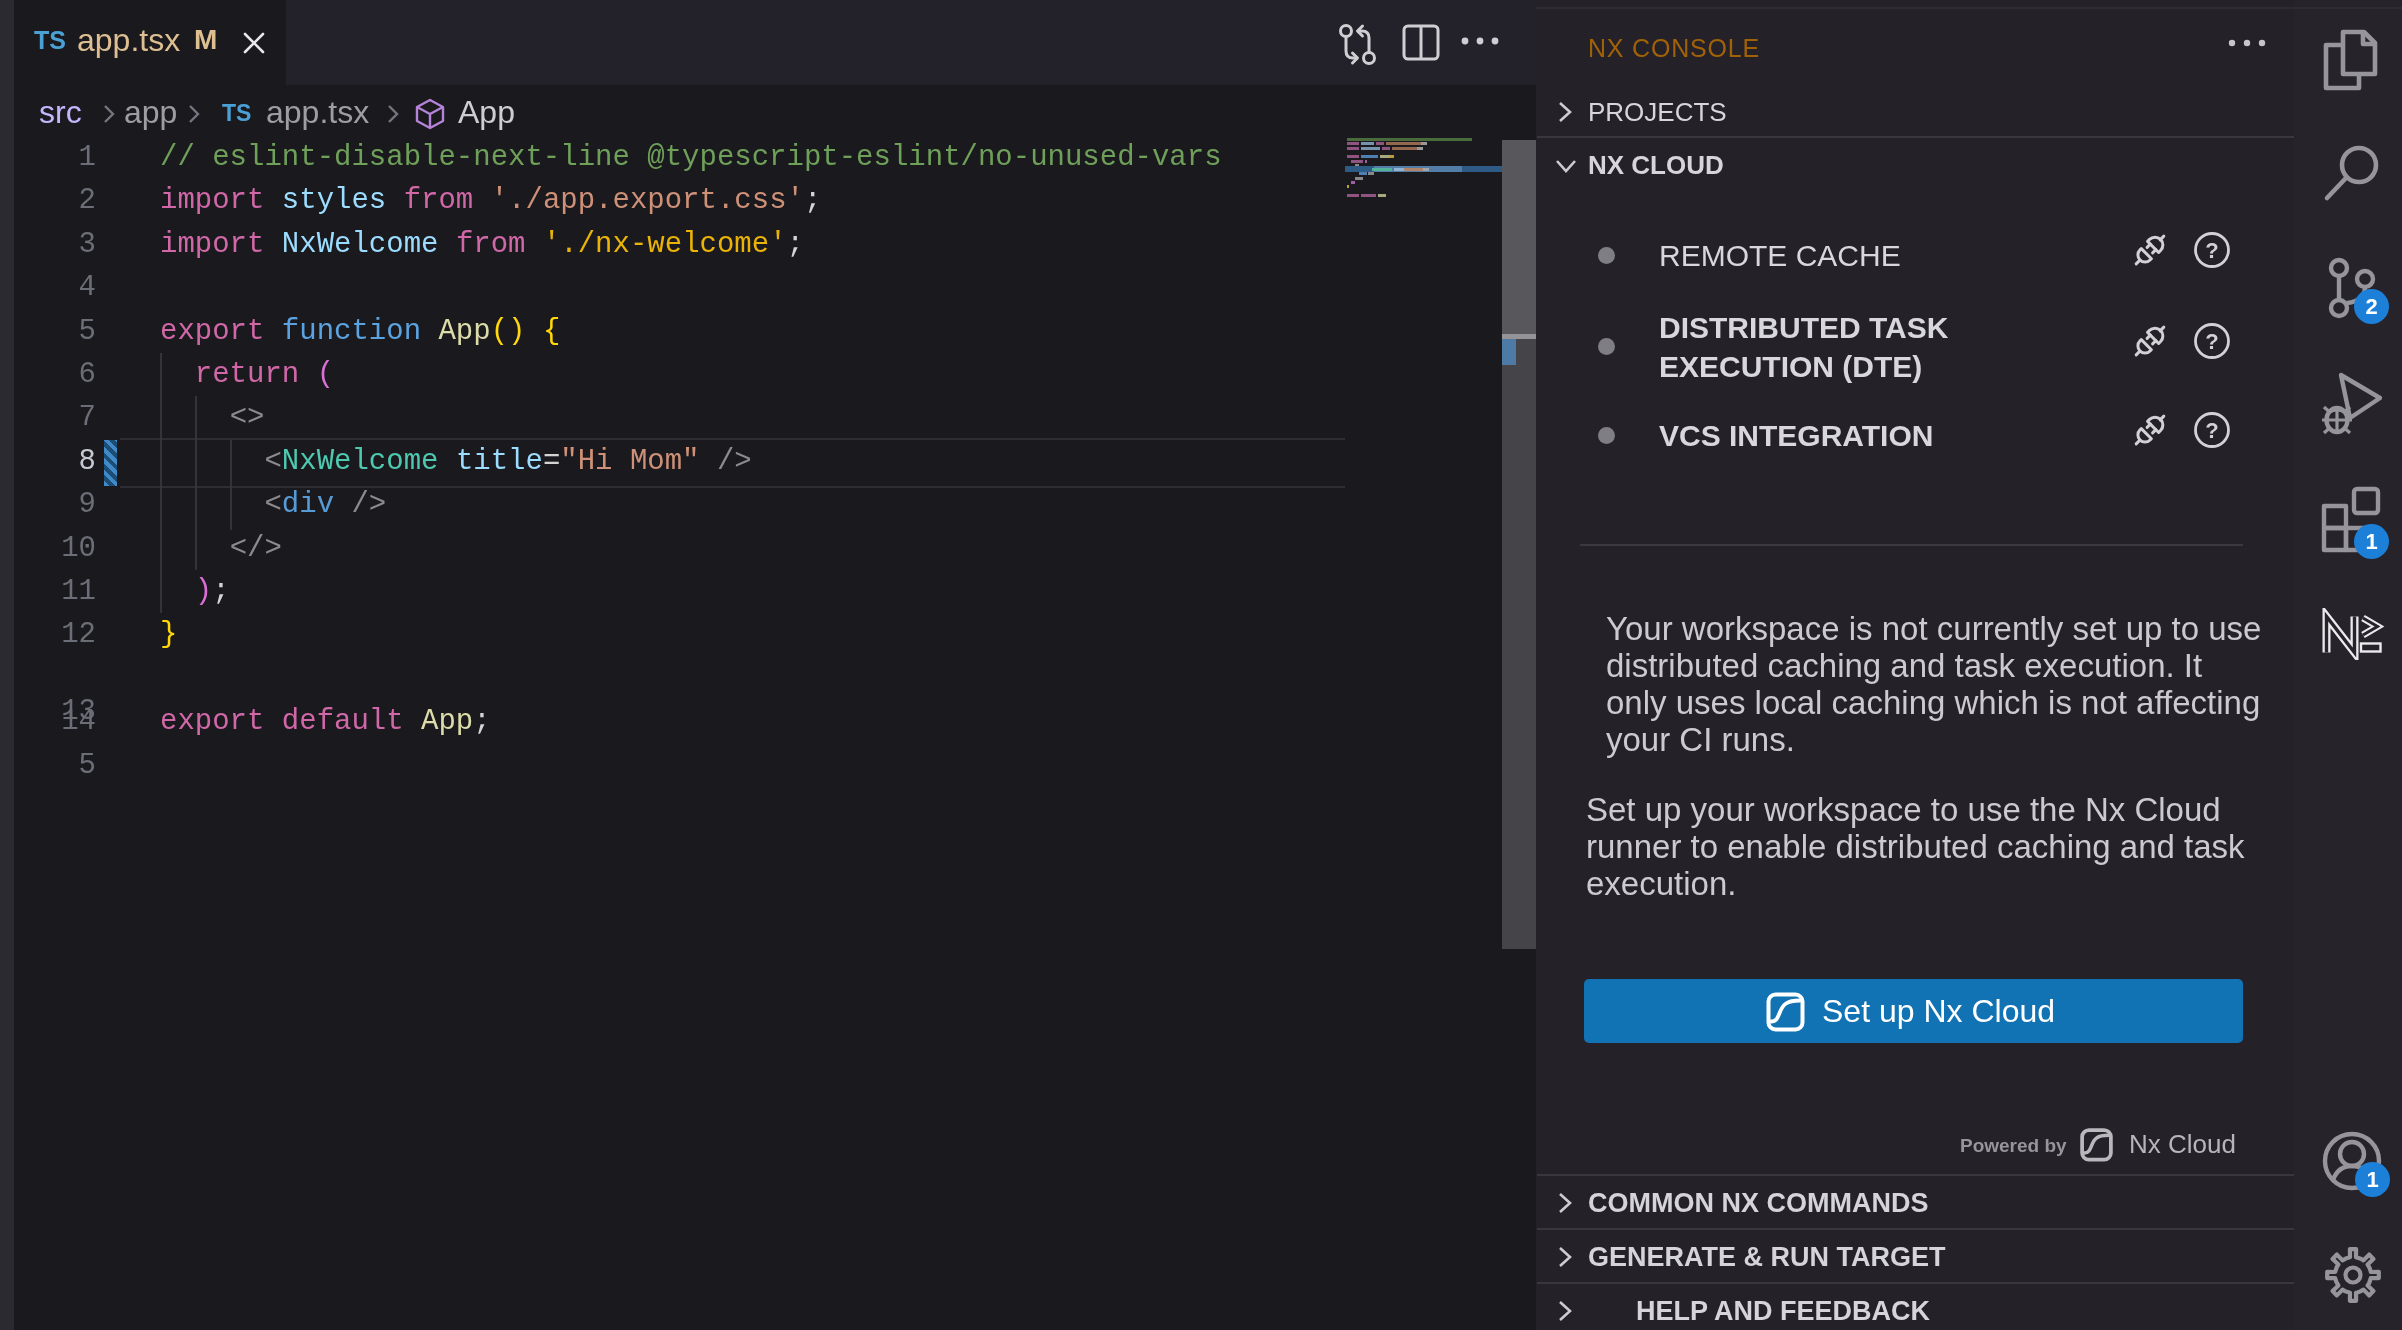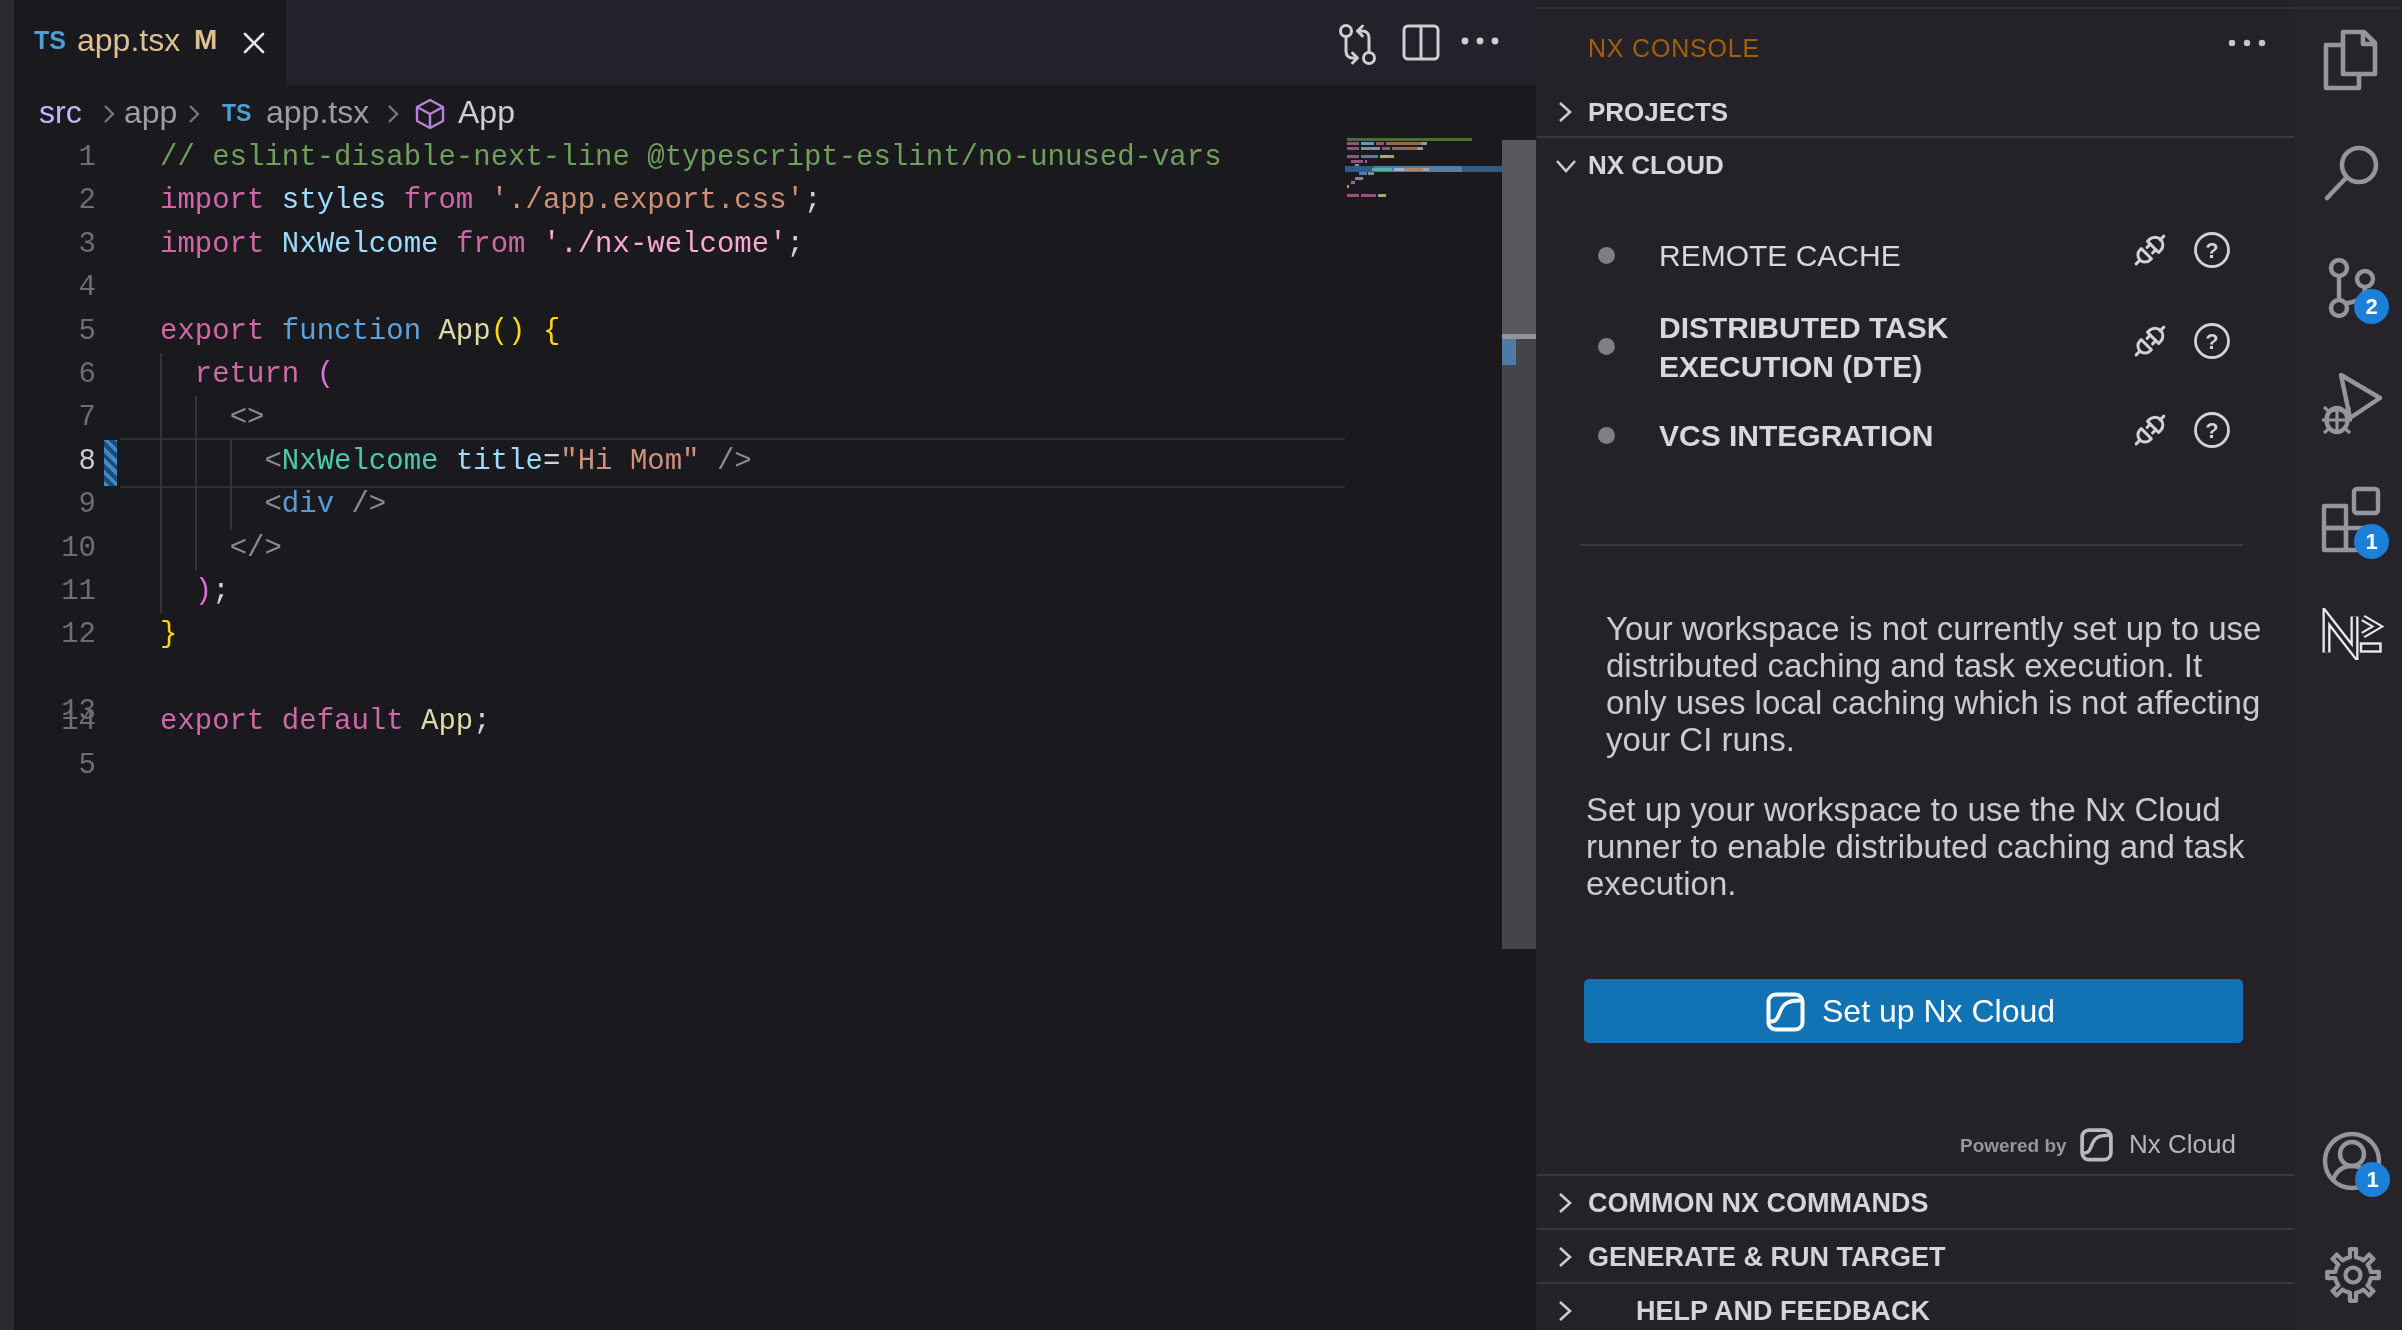--- a/index.html
+++ b/index.html
@@ -93,21 +93,21 @@
 <div class="lnum" style="top:483.2px;color:#6b6e76">9</div>
 <div class="lnum" style="top:526.6px;color:#6b6e76">10</div>
 <div class="lnum" style="top:570.0px;color:#6b6e76">11</div>
 <div class="lnum" style="top:613.4px;color:#6b6e76">12</div>
 <div class="lnum" style="top:690px;color:#6b6e76">13</div>
 <div class="lnum" style="top:700.2px;color:#6b6e76">14</div>
 <div class="lnum" style="top:743.6px;color:#6b6e76">5</div>
 
 <div class="codeline" style="top:136.0px"><span style="color:#6fa05a">// eslint-disable-next-line @typescript-eslint/no-unused-vars</span></div>
 <div class="codeline" style="top:179.4px"><span style="color:#d068a8">import</span> <span style="color:#9cdcfe">styles</span> <span style="color:#d068a8">from</span> <span style="color:#ce9178">'./app.export.css'</span><span style="color:#d4d4d4">;</span></div>
-<div class="codeline" style="top:222.8px"><span style="color:#d068a8">import</span> <span style="color:#9cdcfe">NxWelcome</span> <span style="color:#d068a8">from</span> <span style="color:#f9a8d4">'./nx-welcome'</span><span style="color:#d4d4d4">;</span></div>
+<div class="codeline" style="top:222.8px"><span style="color:#d068a8">import</span> <span style="color:#9cdcfe">NxWelcome</span> <span style="color:#d068a8">from</span> <span style="color:#eab308">'./nx-welcome'</span><span style="color:#d4d4d4">;</span></div>
 <div class="codeline" style="top:309.6px"><span style="color:#d068a8">export</span> <span style="color:#5ba3e0">function</span> <span style="color:#dcdcaa">App</span><span style="color:#ffd70b">()</span> <span style="color:#ffd70b">{</span></div>
 <div class="codeline" style="top:353.0px">  <span style="color:#d068a8">return</span> <span style="color:#da70d6">(</span></div>
 <div class="codeline" style="top:396.4px">    <span style="color:#8a8a8f">&lt;&gt;</span></div>
 <div class="codeline" style="top:439.8px">      <span style="color:#8a8a8f">&lt;</span><span style="color:#4ec9b0">NxWelcome</span> <span style="color:#9cdcfe">title</span><span style="color:#d4d4d4">=</span><span style="color:#ce9178">"Hi Mom"</span> <span style="color:#8a8a8f">/&gt;</span></div>
 <div class="codeline" style="top:483.2px">      <span style="color:#8a8a8f">&lt;</span><span style="color:#579bd6">div</span> <span style="color:#8a8a8f">/&gt;</span></div>
 <div class="codeline" style="top:526.6px">    <span style="color:#8a8a8f">&lt;/&gt;</span></div>
 <div class="codeline" style="top:570.0px">  <span style="color:#da70d6">)</span><span style="color:#d4d4d4">;</span></div>
 <div class="codeline" style="top:613.4px"><span style="color:#ffd70b">}</span></div>
 <div class="codeline" style="top:700.2px"><span style="color:#d068a8">export</span> <span style="color:#d068a8">default</span> <span style="color:#dcdcaa">App</span><span style="color:#d4d4d4">;</span></div>
 
@@ -154,21 +154,21 @@
 <div class="abs" style="left:1588px;top:34px;font-size:25px;letter-spacing:0.8px;color:#a16207;">NX CONSOLE</div>
 <svg class="abs" style="left:2226px;top:36px;" width="46" height="14" viewBox="0 0 46 14">
   <circle cx="6" cy="7" r="3.2" fill="#c6c5cb"></circle>
     <circle cx="21" cy="7" r="3.2" fill="#c6c5cb"></circle>
     <circle cx="36" cy="7" r="3.2" fill="#c6c5cb"></circle>
 </svg>
 
 <svg class="abs" style="left:1552px;top:98px;" width="26" height="28" viewBox="0 0 26 28">
     <path d="M8 5 L18 14 L8 23" stroke="#cccbd1" stroke-width="2.6" fill="none"></path>
   </svg>
-<div class="abs" style="left:1588px;top:97px;font-size:26px;font-weight:700;color:#d6d5db;">PROJECTS</div>
+<div class="abs" style="left:1588px;top:97px;font-size:26px;font-weight:400;color:#d6d5db;">PROJECTS</div>
 
 <div class="abs" style="left:1537px;top:136px;width:757px;height:2px;background:#3a383f;"></div>
 
 <svg class="abs" style="left:1552px;top:152px;" width="28" height="26" viewBox="0 0 28 26">
     <path d="M5 9 L14 19 L23 9" stroke="#cccbd1" stroke-width="2.6" fill="none"></path>
   </svg>
 <div class="abs" style="left:1588px;top:150px;font-size:26px;font-weight:700;color:#d6d5db;">NX CLOUD</div>
 
 <div class="abs" style="left:1598px;top:247px;width:17px;height:17px;border-radius:50%;background:#7f7e85;"></div>
 <div class="abs" style="left:1659px;top:236px;font-size:30px;font-weight:400;line-height:39px;color:#d8d7dd;">REMOTE CACHE</div>

